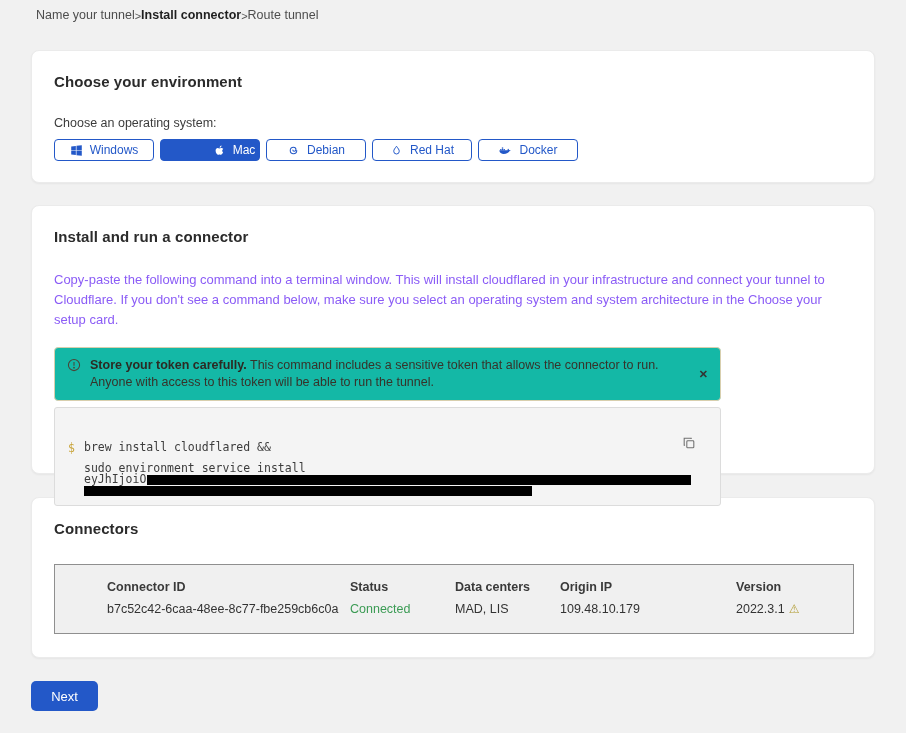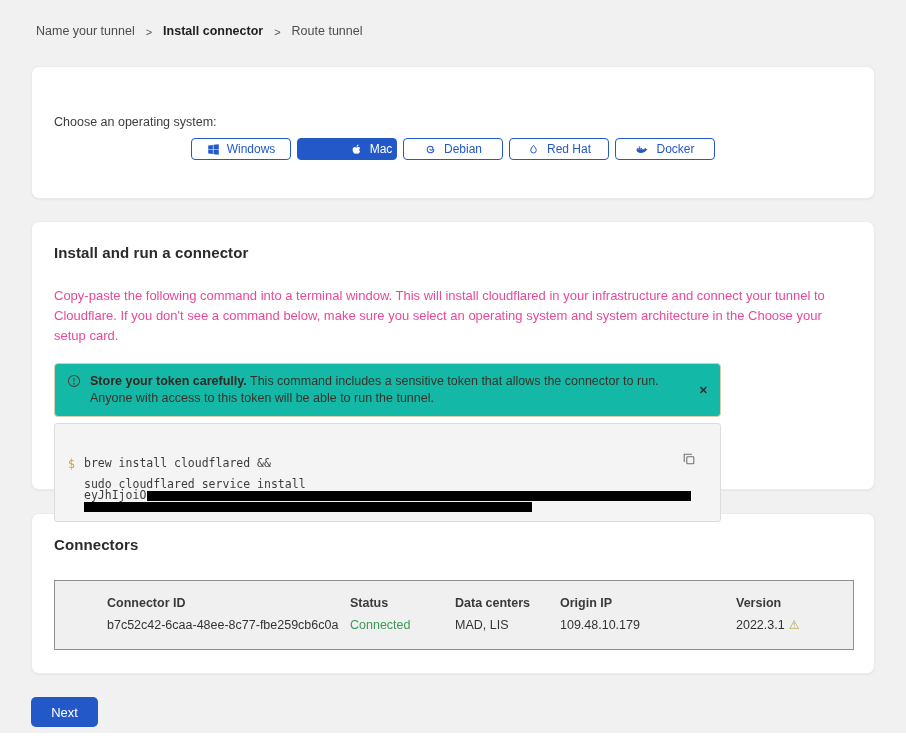--- a/index.html
+++ b/index.html
@@ -6,26 +6,26 @@
   html,body { width:906px; height:740px; }
   body {
     background:#f1f1f1;
     font-family:"Liberation Sans", sans-serif;
     color:#3b3b3b;
     position:relative;
     overflow:hidden;
   }
   
   .breadcrumb {
-    padding:24px 0 0 36px;
+    padding:8px 0 0 36px;
     font-size:12.5px;
     color:#4d4d4d;
     display:flex;
     align-items:flex-end;
-    gap:11px;
+    gap:0;
   }
   .crumb { cursor:default; }
   .crumb.active { font-weight:bold; color:#1f1f1f; }
   .crumb-sep { color:#555; font-size:11px; }
 
   
   .card {
     background:#ffffff;
     border:1px solid #ebebeb;
     border-radius:8px;
@@ -39,42 +39,42 @@
 
   .card-title {
     font-size:15px;
     font-weight:bold;
     color:#2b2b2b;
     letter-spacing:.1px;
   }
 
   
   .os-prompt { margin-top:26px; font-size:12.5px; color:#3c3c3c; }
-  .os-row { margin-top:9px; display:flex; gap:6px;justify-content:center; }
+  .os-row { margin-top:9px; display:flex; gap:6px; }
   .os-btn {
     width:100px; height:22px;
     border:1px solid #2358c8;
     border-radius:4px;
     background:#fff;
     color:#2358c8;
     font-size:12px;
     display:flex; align-items:center; justify-content:center;
     gap:7px;
     cursor:pointer;
     font-family:"Liberation Sans", sans-serif;
   }
   .os-btn.selected { background:#2358c8; color:#fff;padding-left:48px; }
   .os-btn svg { display:block; }
 
   
   .install-desc {
     margin-top:25px;
     font-size:13px;
     line-height:20px;
-    color:#ec4899;
+    color:#8b5cf6;
     max-width:800px;
   }
   .warning-banner {
     margin-top:17px;
     width:667px;
     background:#14b8a6;
     border:1px solid #d8cfae;
     border-radius:4px;
     padding:9px 30px 9px 12px;
     display:flex;
@@ -166,20 +166,21 @@
 <nav class="breadcrumb">
   <span class="crumb">Name your tunnel</span>
   <span class="crumb-sep">&gt;</span>
   <span class="crumb active">Install connector</span>
   <span class="crumb-sep">&gt;</span>
   <span class="crumb">Route tunnel</span>
 </nav>
 
 
 <section class="card card-1">
+  <h2 class="card-title">Choose your environment</h2>
   <div class="os-prompt">Choose an operating system:</div>
   <div class="os-row">
 
     <button class="os-btn">
       <span>
         <svg width="13" height="13" viewBox="0 0 16 16" fill="#2358c8">
             <path d="M1.5 3.2 7.2 2.4v5.2H1.5zM8 2.3l6.5-.9v6.2H8zM1.5 8.4h5.7v5.2l-5.7-.8zM8 8.4h6.5v6.2L8 13.7z"></path>
           </svg>
       </span>
       <span>Windows</span>
@@ -245,21 +246,21 @@
     <span class="warning-text">
       <b>Store your token carefully.</b>
       <span>This command includes a sensitive token that allows the connector to run. Anyone with access to this token will be able to run the tunnel.</span>
     </span>
     <span class="warning-close">✕</span>
   </div>
 
   <div class="code-block">
     <span class="code-prompt">$</span>
     <div class="code-line1">brew install cloudflared &amp;&amp;</div>
-    <div class="code-line2">sudo cloudflared service install</div>
+    <div class="code-line2">sudo environment service install</div>
     <div class="code-line3">
       <span>eyJhIjoiO</span>
       <span class="redact redact-1"></span>
     </div>
     <div><span class="redact redact-2"></span></div>
     <button class="copy-btn" title="Copy">
       <svg width="14" height="14" viewBox="0 0 16 16" fill="none" stroke="#6f6f6f" stroke-width="1.2">
           <rect x="5.5" y="5.5" width="8" height="8" rx="1"></rect>
           <path d="M10.5 3.5v-1h-8v8h1"></path>
         </svg>

